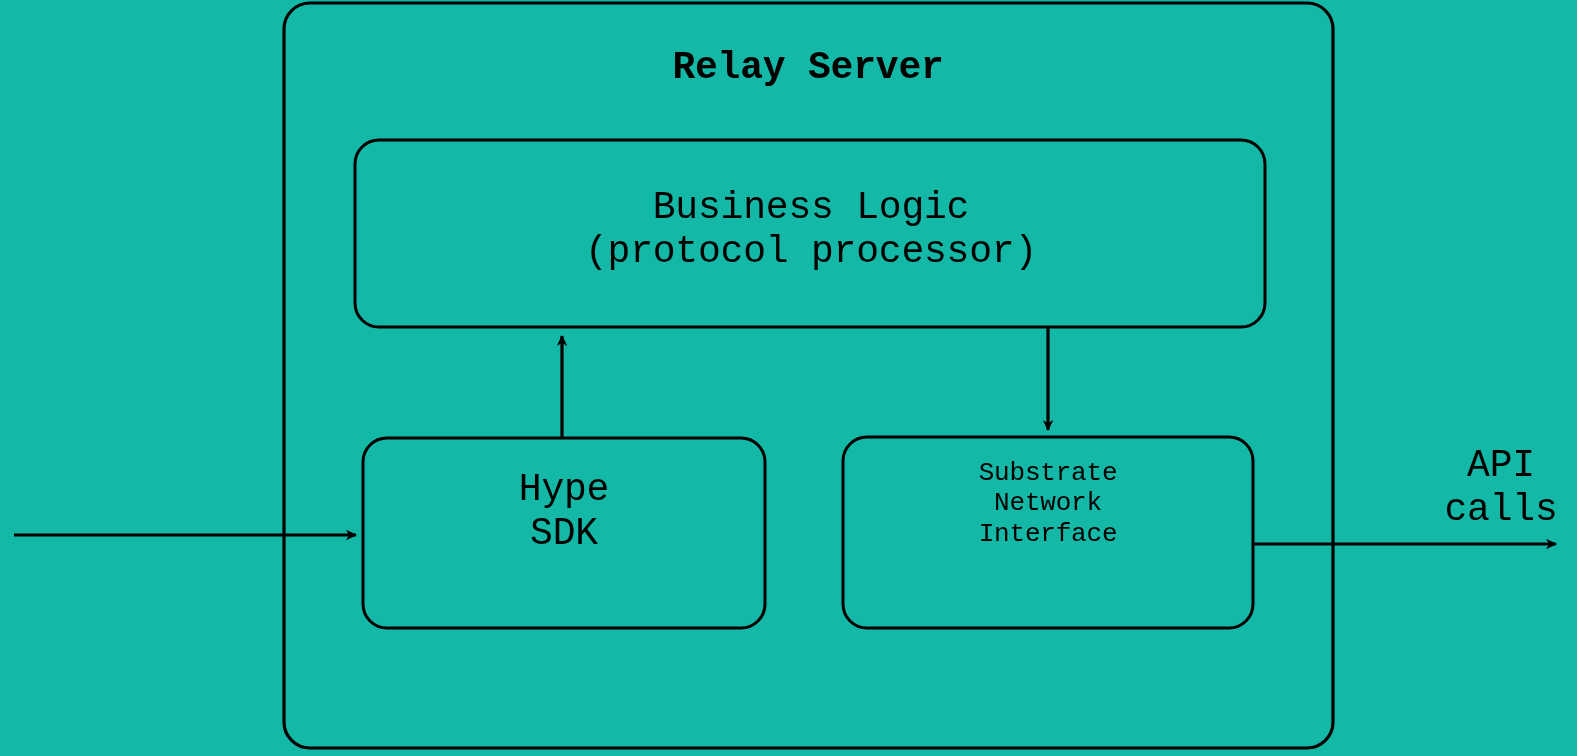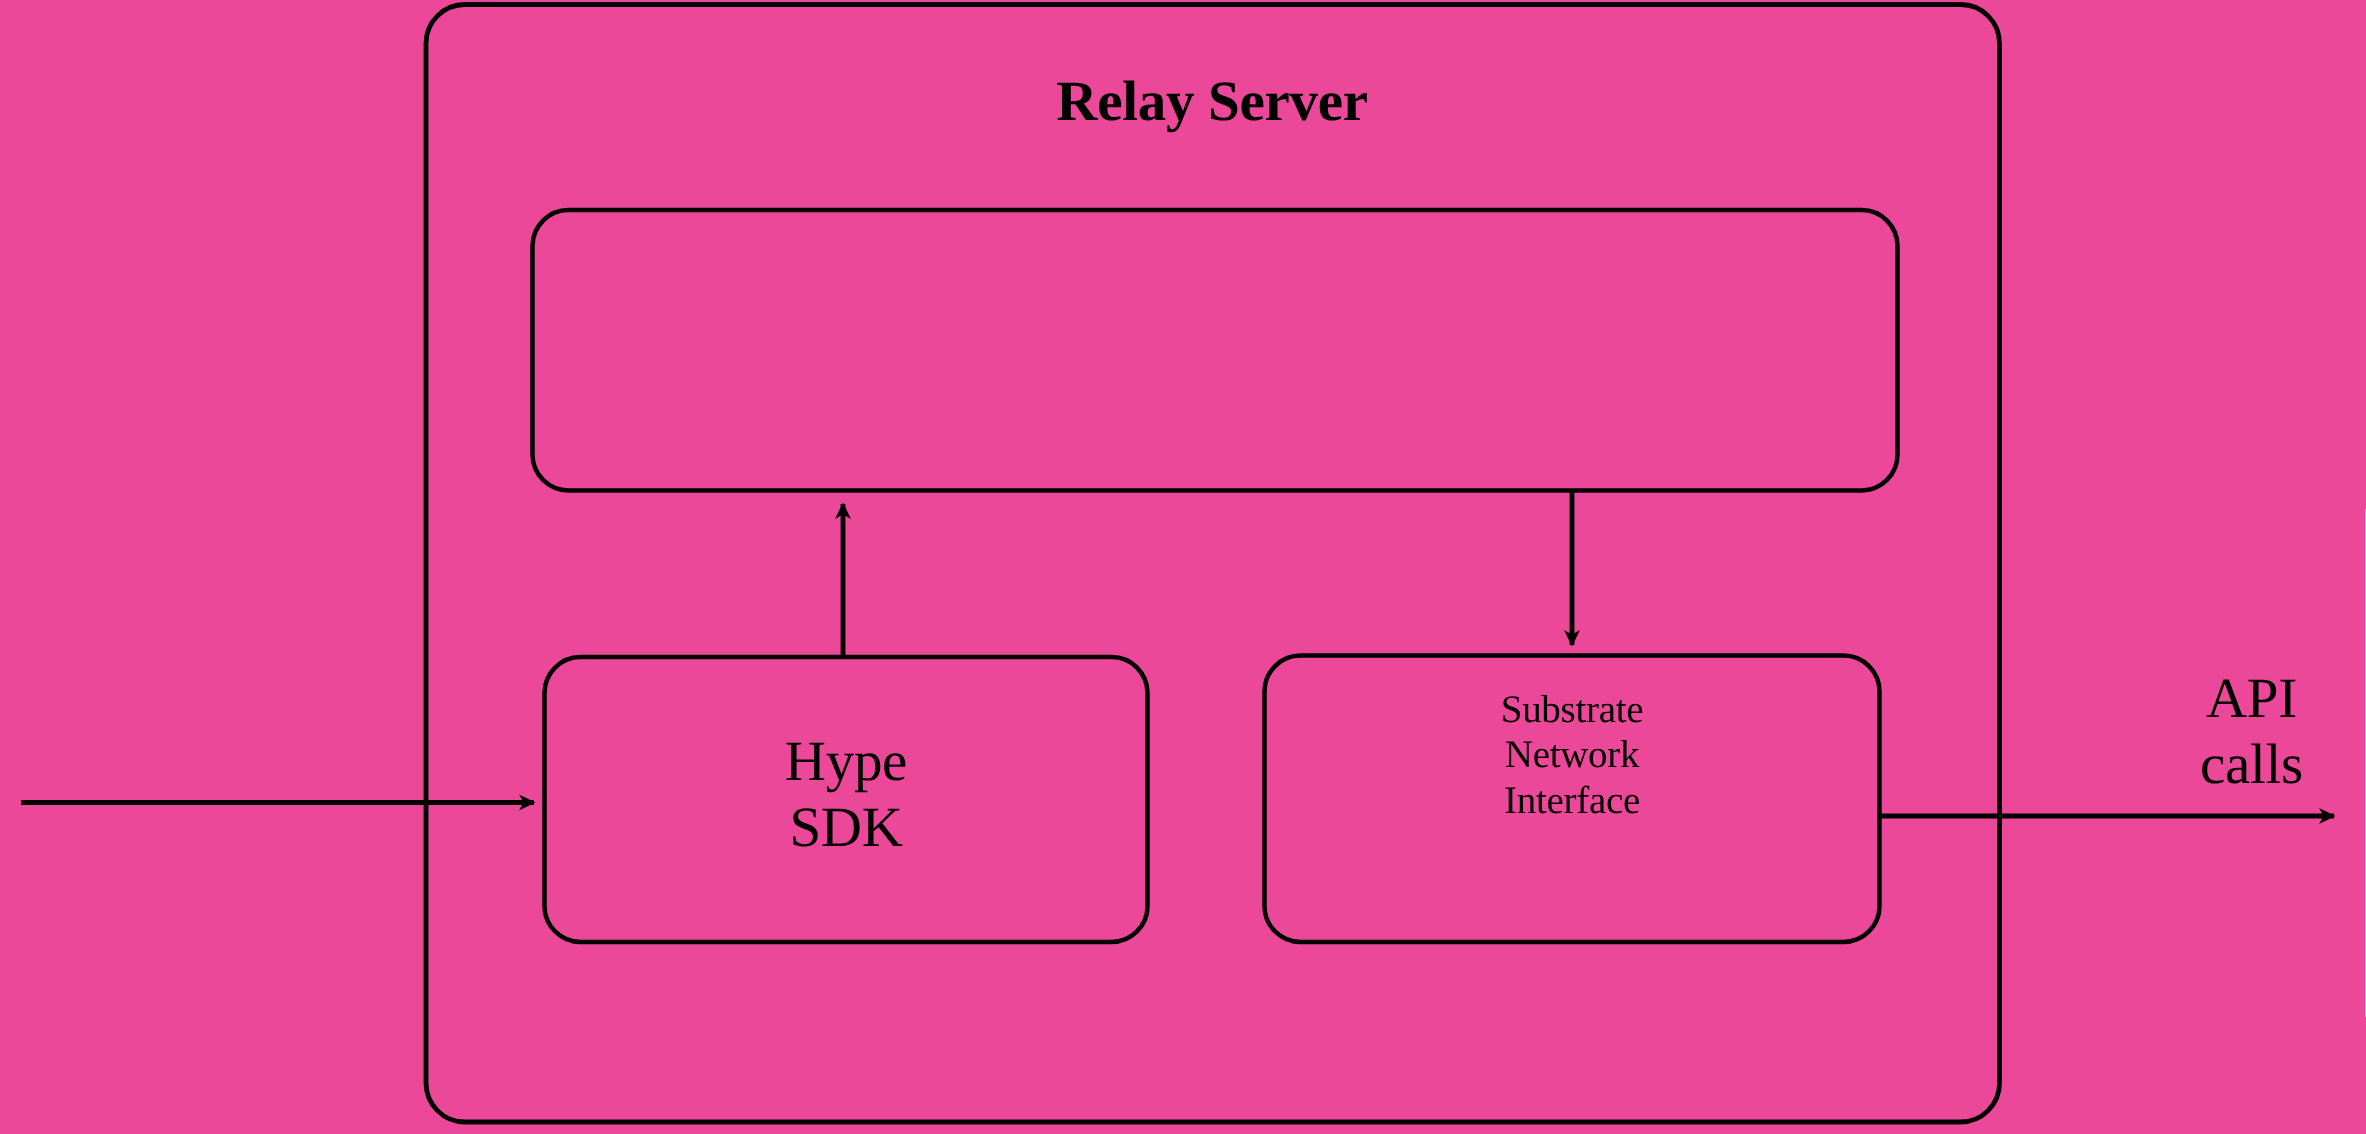--- a/index.html
+++ b/index.html
@@ -4,23 +4,23 @@
 <style>
   html, body {
     margin: 0;
     padding: 0;
     background: #ffffff;
   }
   #canvas {
     position: relative;
     width: 1577px;
     height: 756px;
-    background: #ec4899;
+    background: #14b8a6;
     overflow: hidden;
-    font-family: Liberation Serif, serif;
+    font-family: Liberation Mono, monospace;
   }
   svg.layer {
     position: absolute;
     top: 0;
     left: 0;
     width: 1577px;
     height: 756px;
   }
   .label {
     position: absolute;
@@ -39,21 +39,21 @@
   }
   #business-logic-label {
     left: 456px;
     top: 186px;
     width: 710px;
     font-size: 38px;
     font-weight: normal;
   }
   #hype-sdk-label {
     left: 414px;
-    top: 486px;
+    top: 468px;
     width: 300px;
     font-size: 38px;
     font-weight: normal;
   }
   #substrate-label {
     left: 893px;
     top: 458px;
     width: 310px;
     font-size: 26px;
     font-weight: normal;
@@ -97,20 +97,22 @@
 
     <line x1="562" y1="438" x2="562" y2="336" stroke="#000000" stroke-width="3.2" marker-end="url(#arrowhead)"></line>
 
     <line x1="1048" y1="327" x2="1048" y2="430" stroke="#000000" stroke-width="3.2" marker-end="url(#arrowhead)"></line>
 
     <line x1="1253" y1="544" x2="1556" y2="544" stroke="#000000" stroke-width="3.2" marker-end="url(#arrowhead)"></line>
   </svg>
 
   <div class="label" id="relay-server-title">Relay Server</div>
 
+  <div class="label" id="business-logic-label">Business Logic
+(protocol processor)</div>
 
   <div class="label" id="hype-sdk-label">Hype
 SDK</div>
 
   <div class="label" id="substrate-label">Substrate
 Network
 Interface</div>
 
 
   <div class="label" id="api-calls-label">API

